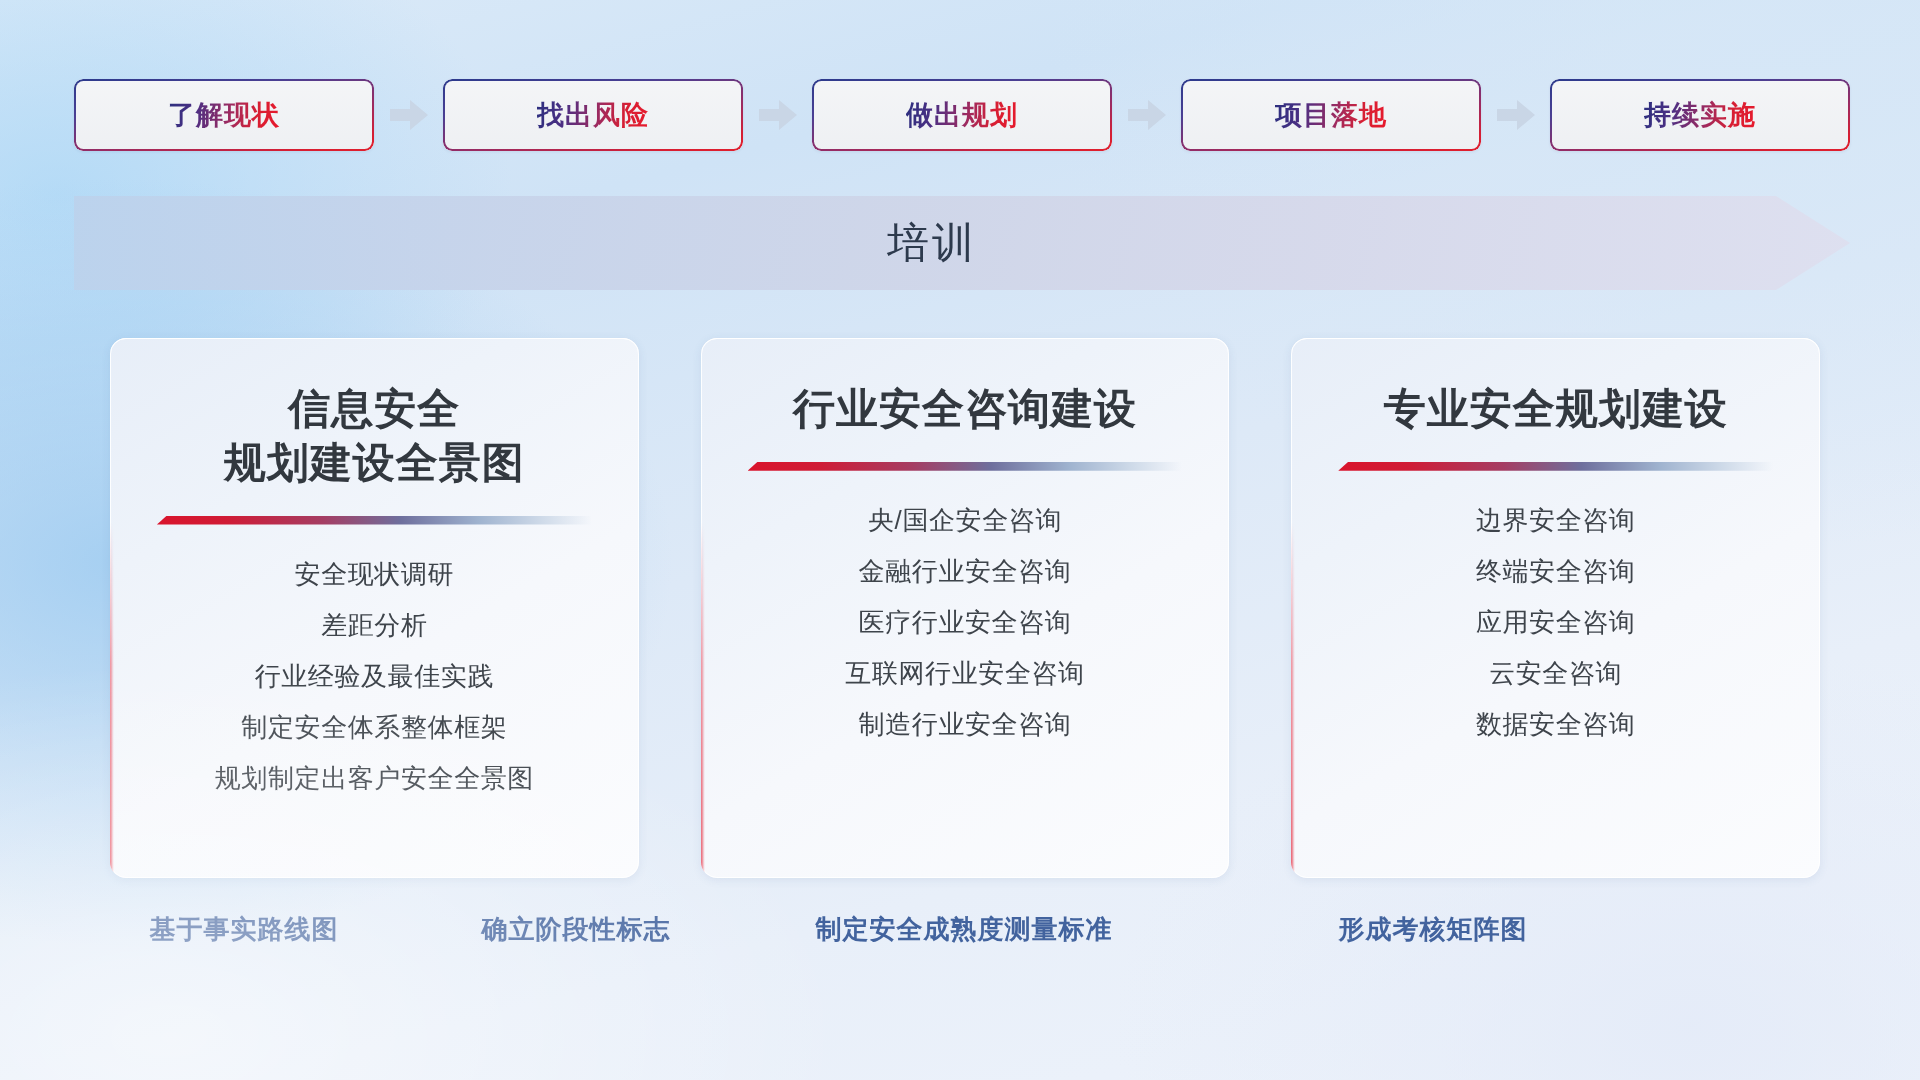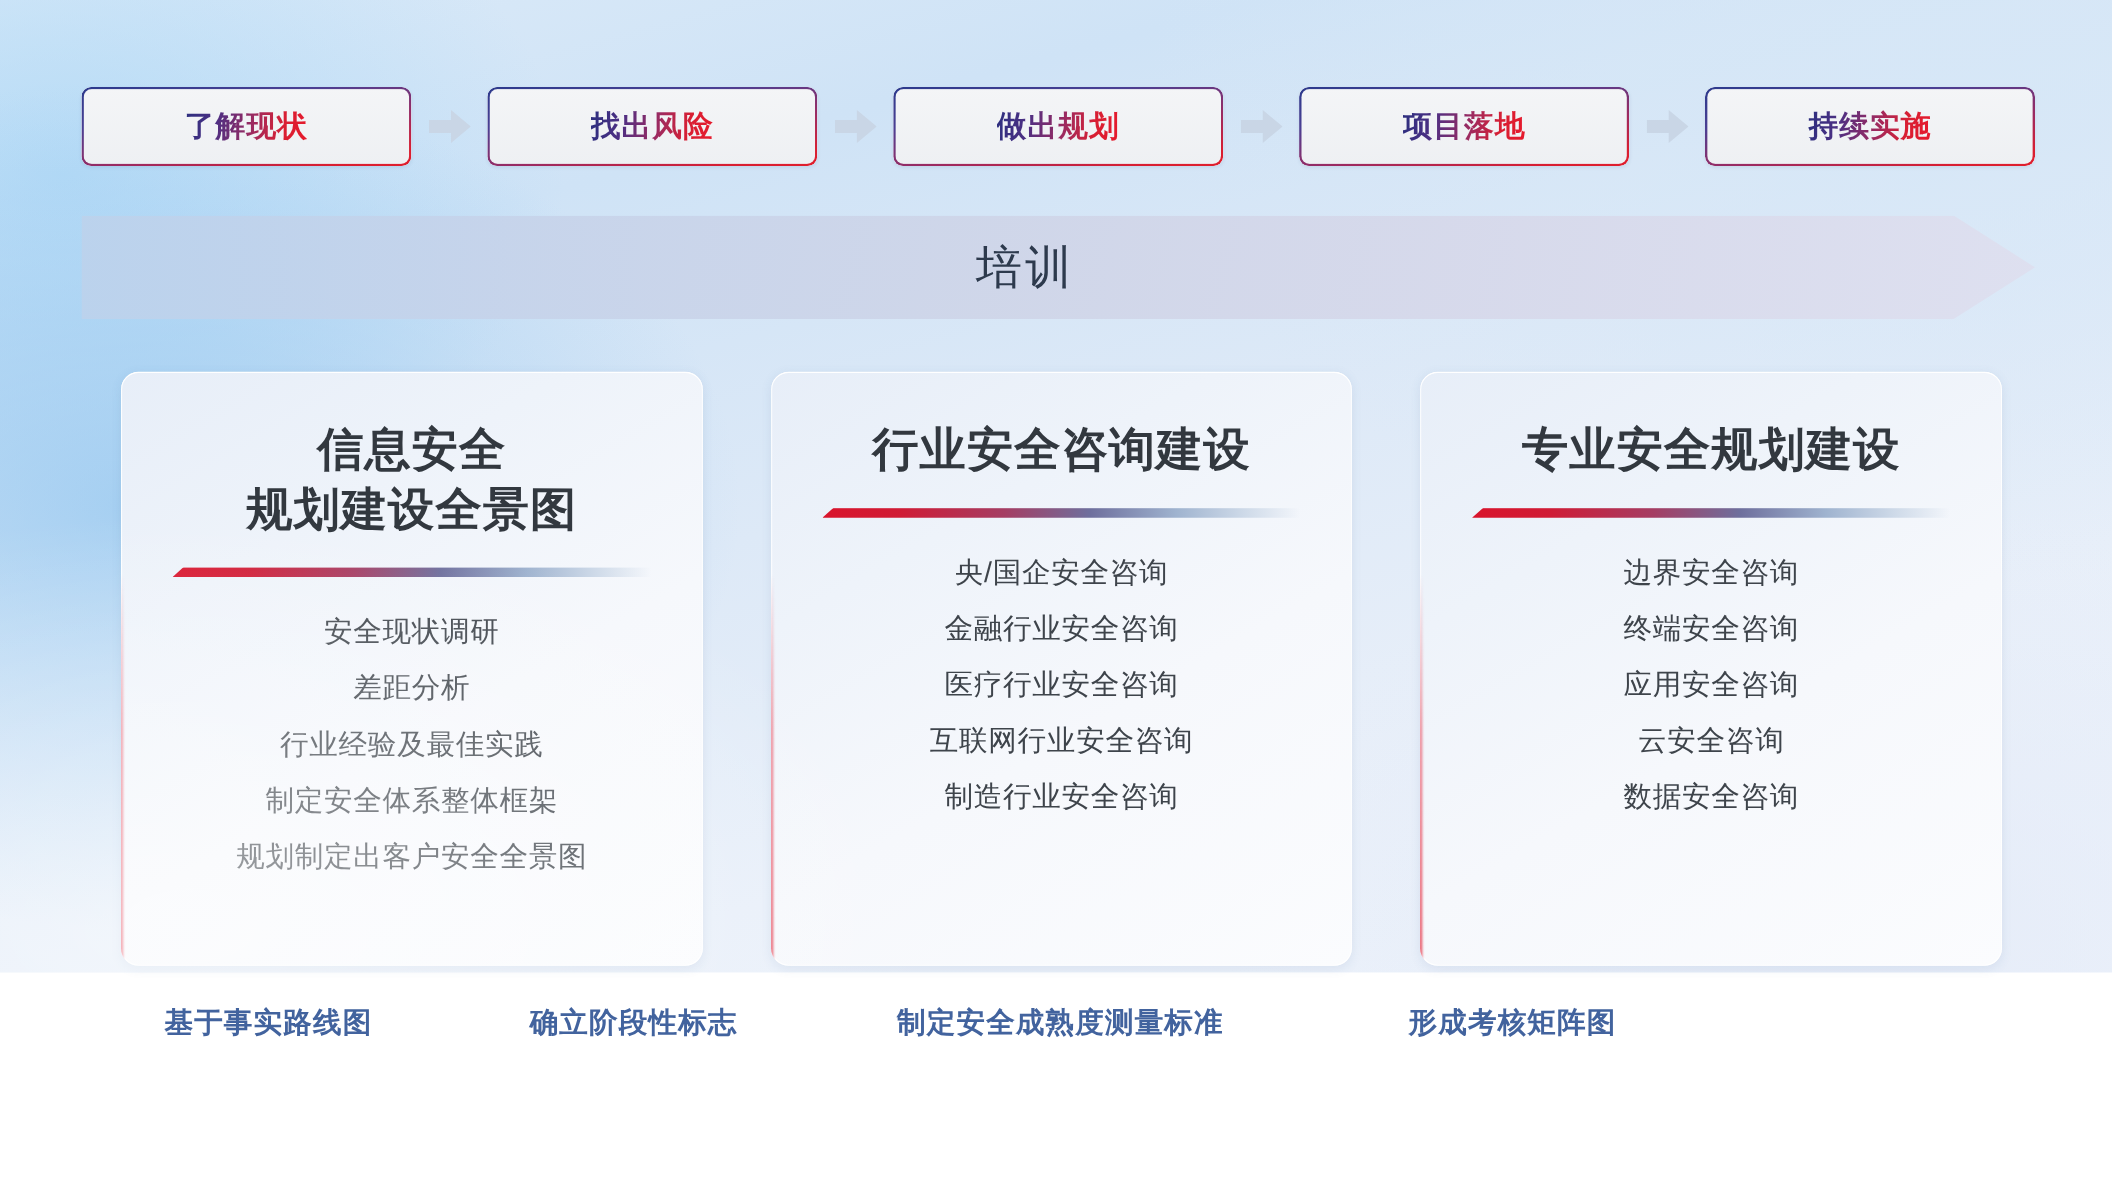--- a/index.html
+++ b/index.html
@@ -7,21 +7,21 @@
   html, body {
     width: 1920px;
     height: 1080px;
     overflow: hidden;
     font-family: "Liberation Sans", "DejaVu Sans", sans-serif;
   }
 
   #stage {
     position: relative;
     width: 1920px;
-    height: 884px;
+    height: 1080px;
     background:
       radial-gradient(ellipse 900px 620px at 6% 52%, rgba(150,200,240,0.75) 0%, rgba(150,200,240,0) 62%),
       radial-gradient(ellipse 760px 520px at 3% 18%, rgba(168,214,246,0.70) 0%, rgba(168,214,246,0) 60%),
       radial-gradient(ellipse 1100px 700px at 92% 8%, rgba(214,231,247,0.85) 0%, rgba(214,231,247,0) 66%),
       radial-gradient(ellipse 900px 600px at 88% 95%, rgba(228,235,248,0.9) 0%, rgba(228,235,248,0) 64%),
       linear-gradient(165deg, #dbeaf8 0%, #cfe3f6 22%, #dde9f7 48%, #e8eff9 72%, #eef3fb 100%);
   }
 
   
   #stage::after {
@@ -304,16 +304,16 @@
         <div class="card-list-item">数据安全咨询</div>
       </div>
     </div>
 
   </div>
 
   <div class="footers">
     <div class="footer-label" style="left:244px;">基于事实路线图</div>
     <div class="footer-label" style="left:576px;">确立阶段性标志</div>
     <div class="footer-label" style="left:964px;">制定安全成熟度测量标准</div>
-    <div class="footer-label" style="left:1375px;">形成考核矩阵图</div>
+    <div class="footer-label" style="left:1433px;">形成考核矩阵图</div>
   </div>
 
 </div>
 
 </body></html>

